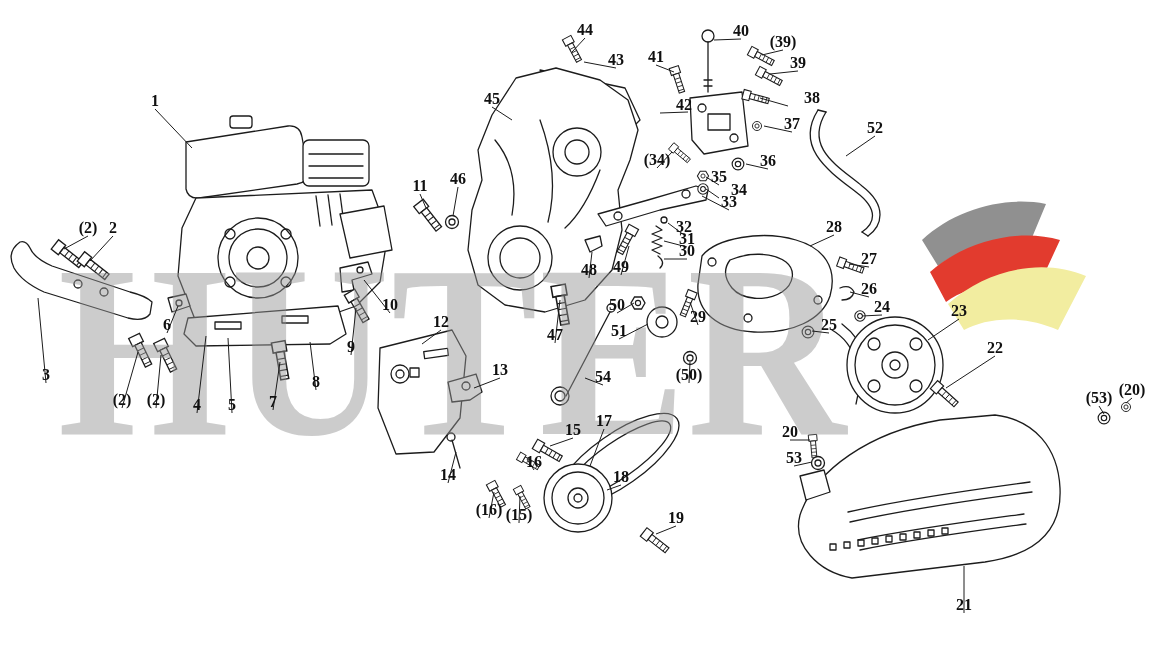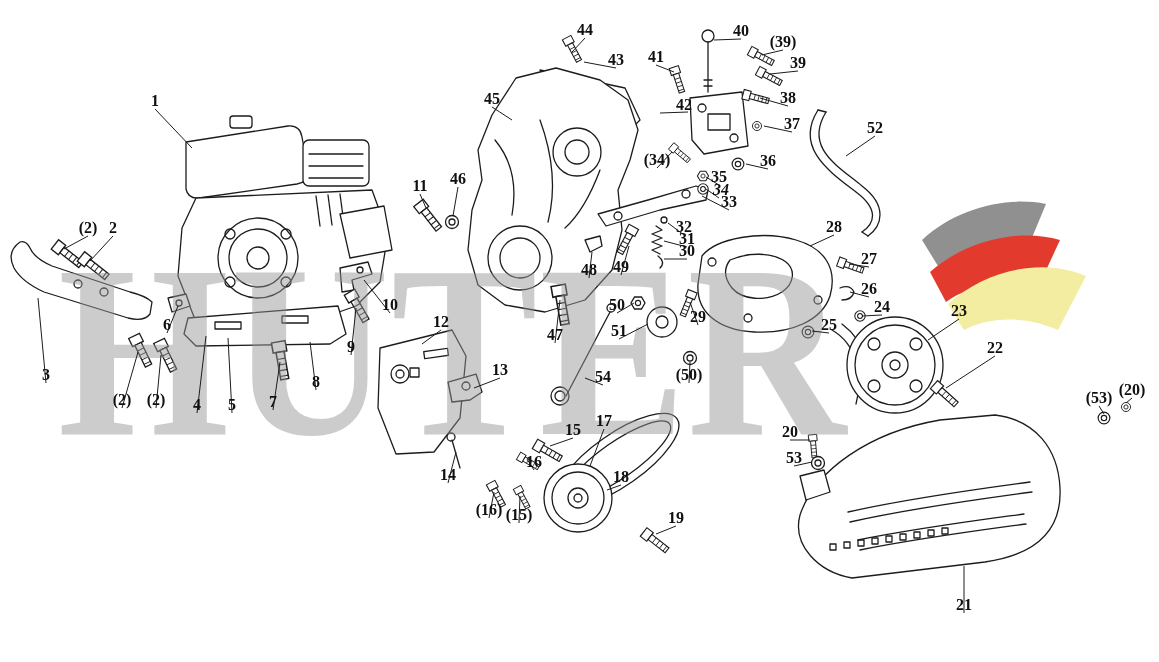--- a/index.html
+++ b/index.html
@@ -320,28 +320,28 @@
 
   <div id="labels-layer" class="layer">
       <div class="part-label" style="left: 585px; top: 30px;">44</div>
       <div class="part-label" style="left: 616px; top: 60px;">43</div>
       <div class="part-label" style="left: 741px; top: 31px;">40</div>
       <div class="part-label" style="left: 783px; top: 42px;">(39)</div>
       <div class="part-label" style="left: 656px; top: 57px;">41</div>
       <div class="part-label" style="left: 798px; top: 63px;">39</div>
       <div class="part-label" style="left: 492px; top: 99px;">45</div>
       <div class="part-label" style="left: 660px; top: 105px; margin-left: 24px;">42</div>
-      <div class="part-label" style="left: 788px; top: 98px;">38</div>
+      <div class="part-label" style="left: 812px; top: 98px;">38</div>
       <div class="part-label" style="left: 155px; top: 101px;">1</div>
       <div class="part-label" style="left: 792px; top: 124px;">37</div>
       <div class="part-label" style="left: 875px; top: 128px;">52</div>
       <div class="part-label" style="left: 657px; top: 160px;">(34)</div>
       <div class="part-label" style="left: 768px; top: 161px;">36</div>
       <div class="part-label" style="left: 719px; top: 177px;">35</div>
-      <div class="part-label" style="left: 721px; top: 190px; font-style: italic;">34</div>
+      <div class="part-label" style="left: 739px; top: 190px;">34</div>
       <div class="part-label" style="left: 729px; top: 202px;">33</div>
       <div class="part-label" style="left: 420px; top: 186px;">11</div>
       <div class="part-label" style="left: 458px; top: 179px;">46</div>
       <div class="part-label" style="left: 88px; top: 228px;">(2)</div>
       <div class="part-label" style="left: 113px; top: 228px;">2</div>
       <div class="part-label" style="left: 684px; top: 227px;">32</div>
       <div class="part-label" style="left: 687px; top: 239px;">31</div>
       <div class="part-label" style="left: 687px; top: 251px;">30</div>
       <div class="part-label" style="left: 834px; top: 227px;">28</div>
       <div class="part-label" style="left: 869px; top: 259px;">27</div>

